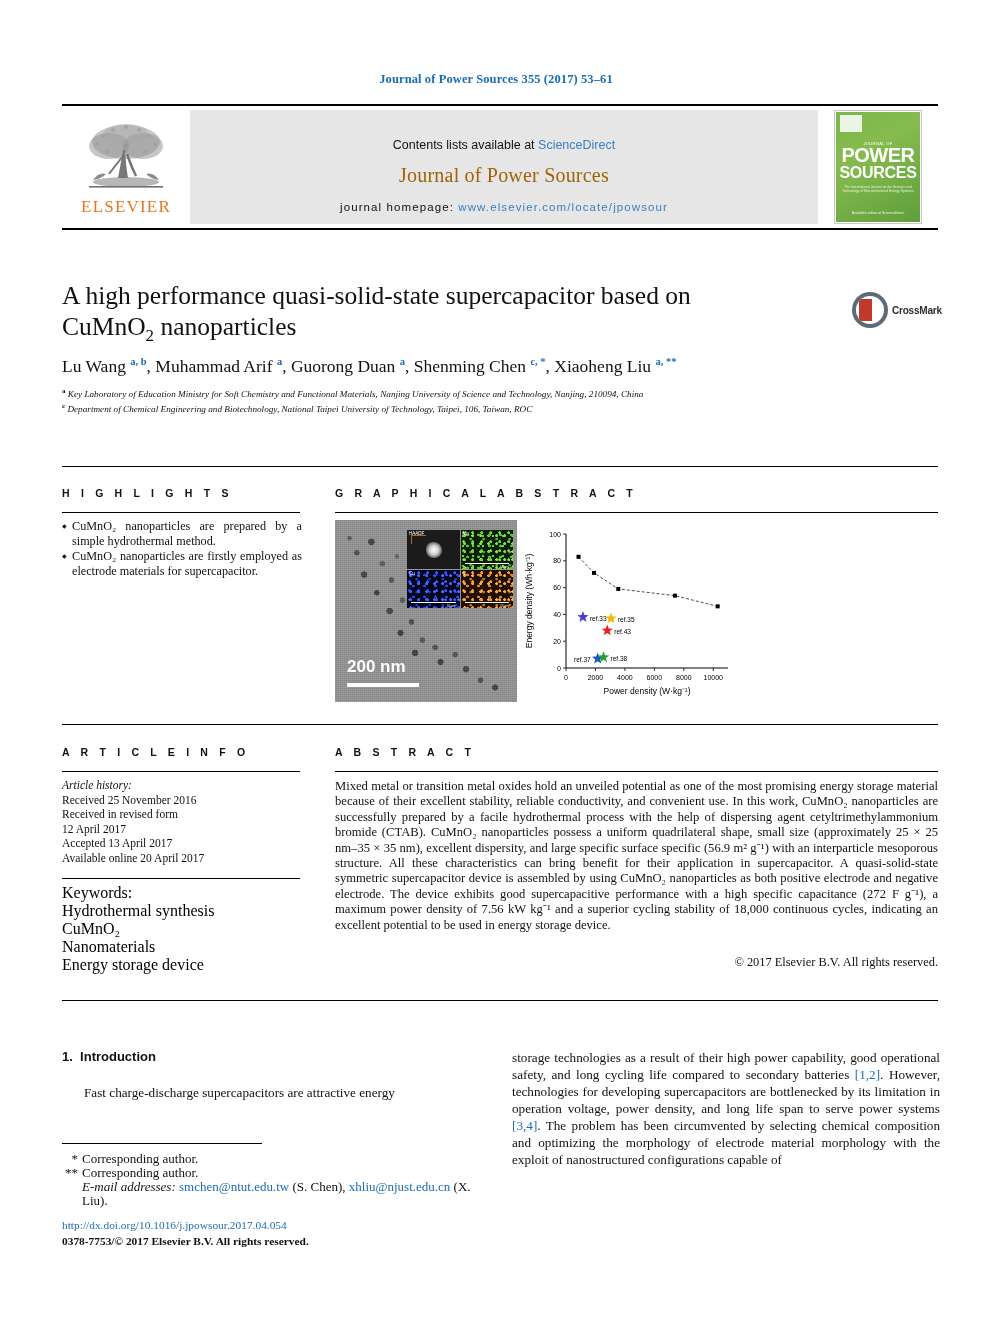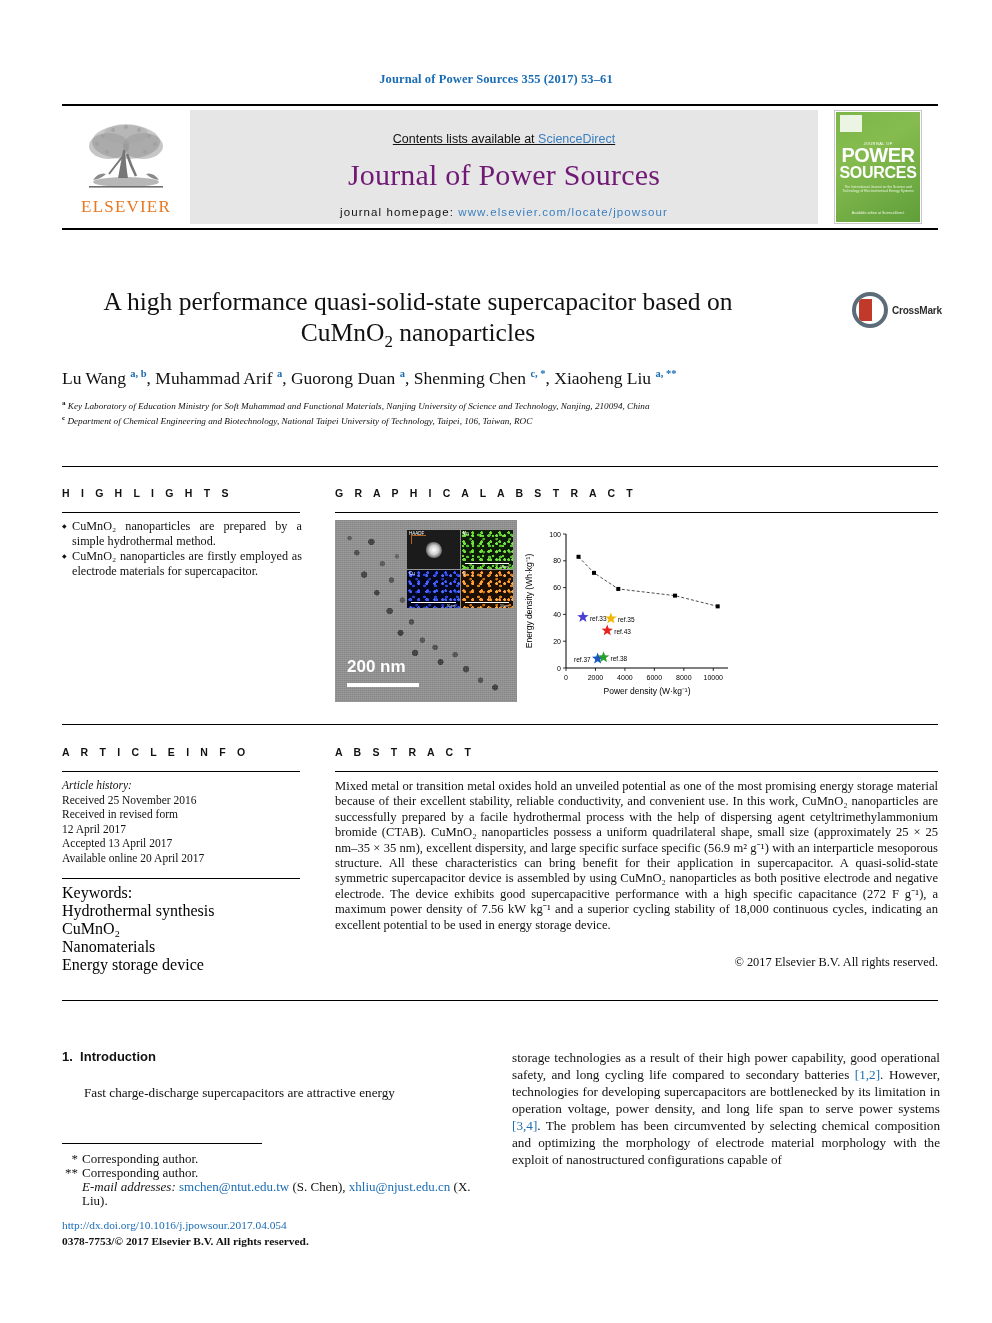--- a/index.html
+++ b/index.html
@@ -73,29 +73,28 @@
     align-items: center;
     justify-content: center;
     margin: 4px 0 4px 0;
     position: relative;
   }
   .contents-line {
     font-family: "Liberation Sans", sans-serif;
     font-size: 12.5px;
     color: #111;
     margin-top: 20px;
-    text-decoration: underline;
   }
   .contents-line .sd {
     color: #3a7fc1;
   }
   .journal-title {
     font-family: "Liberation Serif", serif;
-    font-size: 30px;
-    color: #701a75;
+    font-size: 20px;
+    color: #a16207;
     margin: 12px 0 14px 0;
     letter-spacing: .2px;
   }
   .homepage-line {
     font-family: "Liberation Sans", sans-serif;
     font-size: 11.5px;
     letter-spacing: 1.1px;
     color: #111;
     margin-bottom: 4px;
   }
@@ -148,24 +147,23 @@
   
   .title-block {
     position: absolute;
     left: 62px; top: 280px; width: 790px;
   }
   .paper-title {
     font-family: "Liberation Serif", serif;
     font-size: 25.5px;
     line-height: 31px;
     color: #111;
-    margin: 6px;
+    margin: 0;
     font-weight: normal;
     width: 700px;
-    text-align: center;
   }
   .paper-title sub { font-size: 17px; }
   .authors {
     margin-top: 0;
     font-family: "Liberation Serif", serif;
     font-size: 17.5px;
     color: #111;
     line-height: 22px;
     width: 790px;
   }
@@ -514,21 +512,21 @@
 
     <div class="authors">
       <span><span>Lu Wang</span> <sup>a, b</sup></span>,
       <span><span>Muhammad Arif</span> <sup>a</sup></span>,
       <span><span>Guorong Duan</span> <sup>a</sup></span>,
       <span><span>Shenming Chen</span> <sup>c, *</sup></span>,
       <span><span>Xiaoheng Liu</span> <sup>a, **</sup></span>
     </div>
 
     <div class="affils">
-      <div class="affil"><sup>a</sup> <span>Key Laboratory of Education Ministry for Soft Muhammad and Functional Materials, Nanjing University of Science and Technology, Nanjing, 210094, China</span></div>
+      <div class="affil"><sup>a</sup> <span>Key Laboratory of Education Ministry for Soft Chemistry and Functional Materials, Nanjing University of Science and Technology, Nanjing, 210094, China</span></div>
       <div class="affil"><sup>c</sup> <span>Department of Chemical Engineering and Biotechnology, National Taipei University of Technology, Taipei, 106, Taiwan, ROC</span></div>
     </div>
   </div>
 
   <div class="rule-main" style="top:466px;"></div>
 
   <div class="sec-head hl-head">H I G H L I G H T S</div>
   <div class="hl-rule"></div>
   <ul class="hl-list">
     <li>CuMnO₂ nanoparticles are prepared by a simple hydrothermal method.</li>

